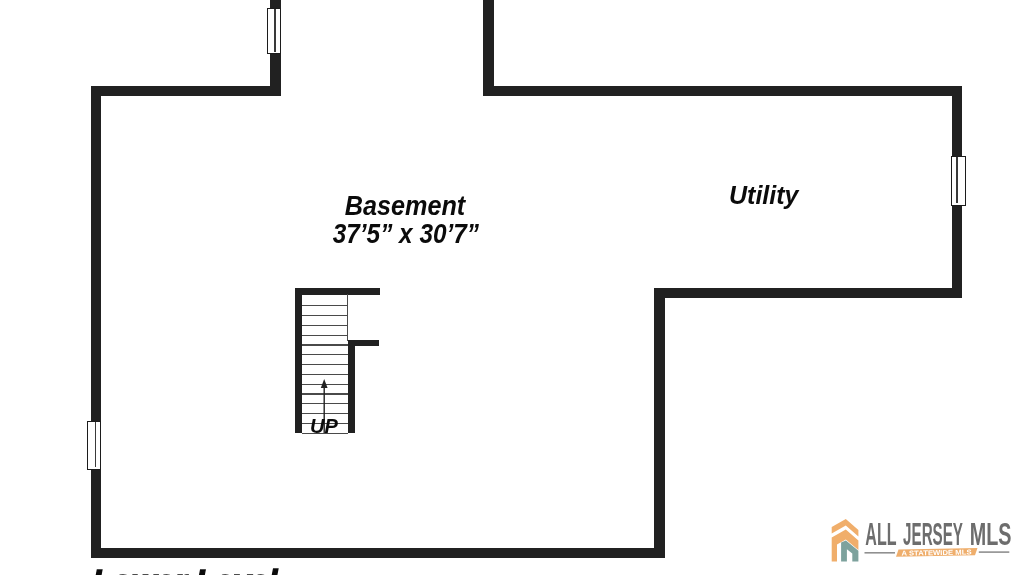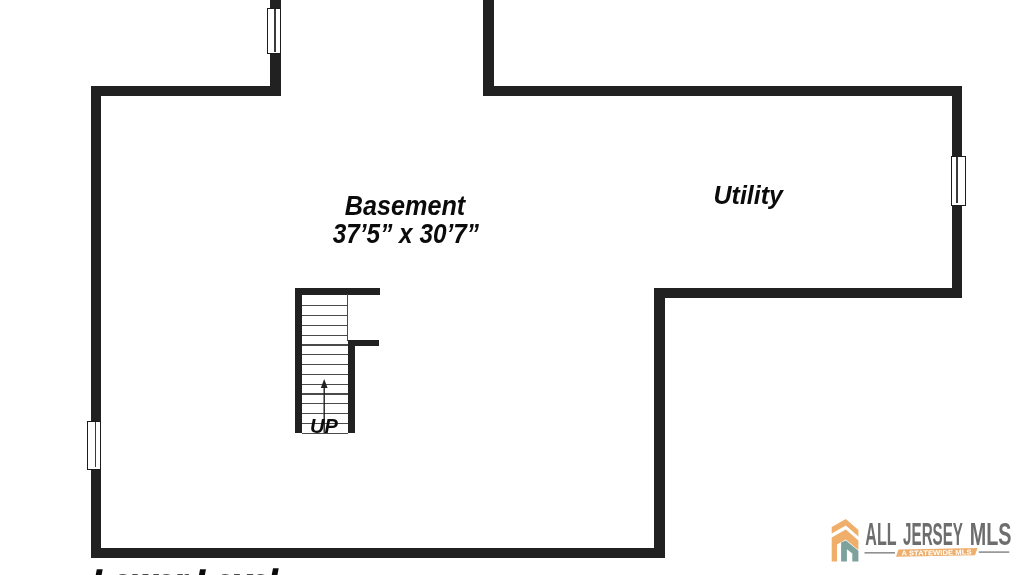--- a/index.html
+++ b/index.html
@@ -65,21 +65,21 @@
 
   <div style="position:absolute;left:347.2px;top:294px;width:1.2px;height:47px;background:#4a4a4a;"></div>
 
   <svg style="position:absolute;left:316px;top:375px;" width="18" height="60" viewBox="0 0 18 60">
     <line x1="8.2" y1="11" x2="8.2" y2="58" stroke="#222" stroke-width="1.4"></line>
     <path d="M8.2 4 L11.6 13 L4.8 13 Z" fill="#222"></path>
   </svg>
 
   <div class="txt" style="left:330.5px;top:192.3px;width:148px;text-align:center;font-size:28px;line-height:28px;transform:scaleX(0.9);">Basement</div>
   <div class="txt" style="left:322.5px;top:220.4px;width:150px;text-align:center;font-size:28px;line-height:28px;transform:scaleX(0.87);">37’5” x 30’7”</div>
-  <div class="txt" style="left:709px;top:182.5px;width:74px;text-align:right;font-size:25px;line-height:25px;">Utility</div>
+  <div class="txt" style="left:729px;top:182.5px;width:74px;text-align:left;font-size:25px;line-height:25px;">Utility</div>
   <div class="txt" style="left:307px;top:416px;width:34px;text-align:center;font-size:20px;line-height:20px;">UP</div>
   <div class="txt" style="left:92.5px;top:564.5px;font-size:32px;line-height:32px;-webkit-text-stroke:1.3px #0b0b0b;">Lower Level</div>
 
   <svg style="position:absolute;left:826px;top:506px;" width="192" height="66" viewBox="0 0 192 66">
 
     <path d="M5.7 21 L19.8 13 L32.4 24 L32.4 30.5 L19.8 19.5 L5.7 27.5 Z" fill="#f0ae6b"></path>
     <path d="M5.7 31.5 L19.8 23.5 L32.4 34.5 L32.4 44 L19.8 33.5 L11 38.5 L11 55.4 L5.7 55.4 Z" fill="#f0ae6b"></path>
     <path d="M15.1 55.4 L15.1 36.5 L19.9 34.6 L32.4 44.8 L32.4 55.4 L26.3 55.4 L26.3 47.5 L20.9 43.2 L20.9 55.4 Z" fill="#7da29d"></path>
 
     <text x="39.3" y="38.7" font-family="Liberation Sans, sans-serif" font-weight="bold" font-size="31" fill="#6d6d6d" textLength="31.2" lengthAdjust="spacingAndGlyphs">ALL</text>

